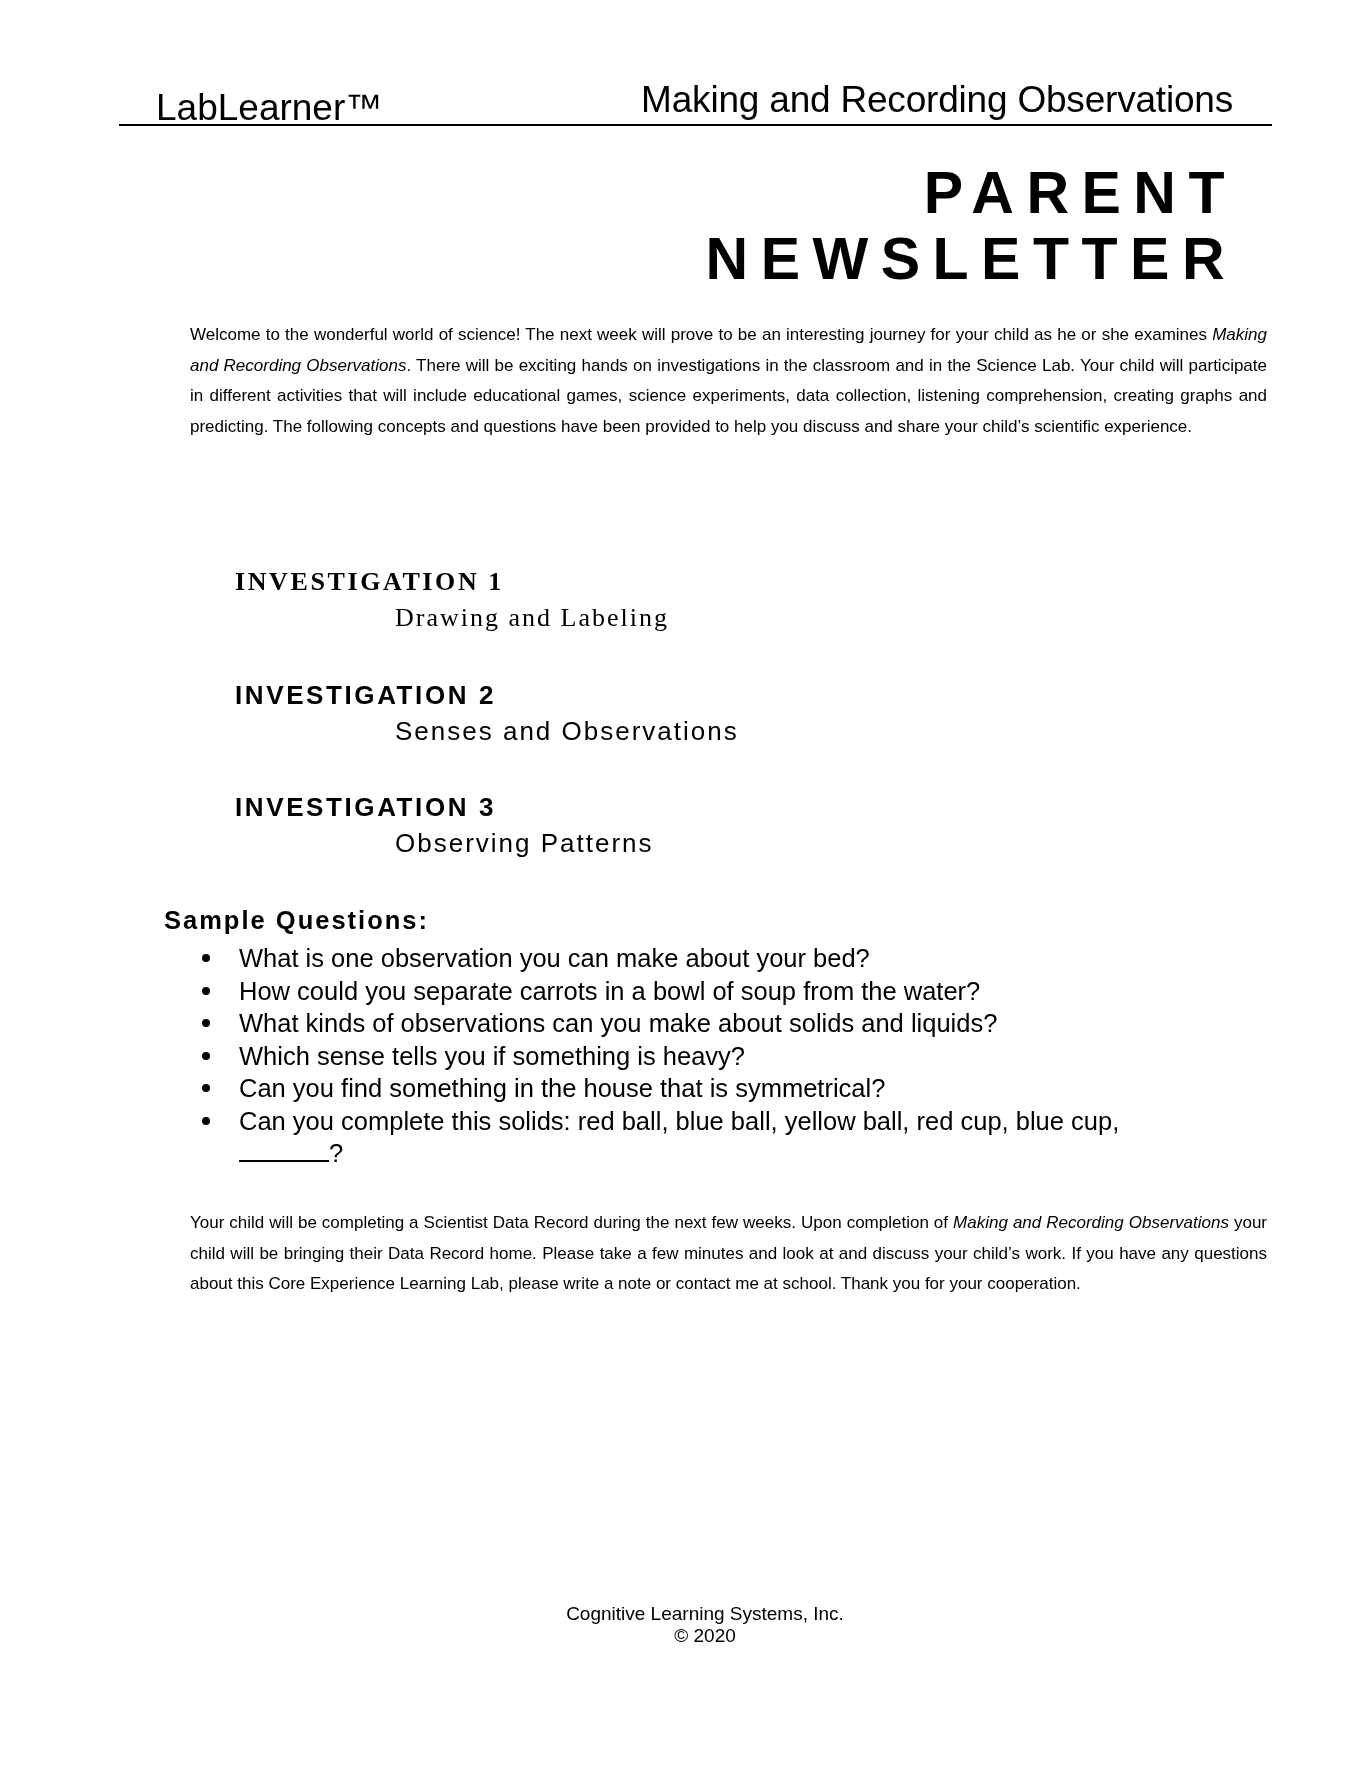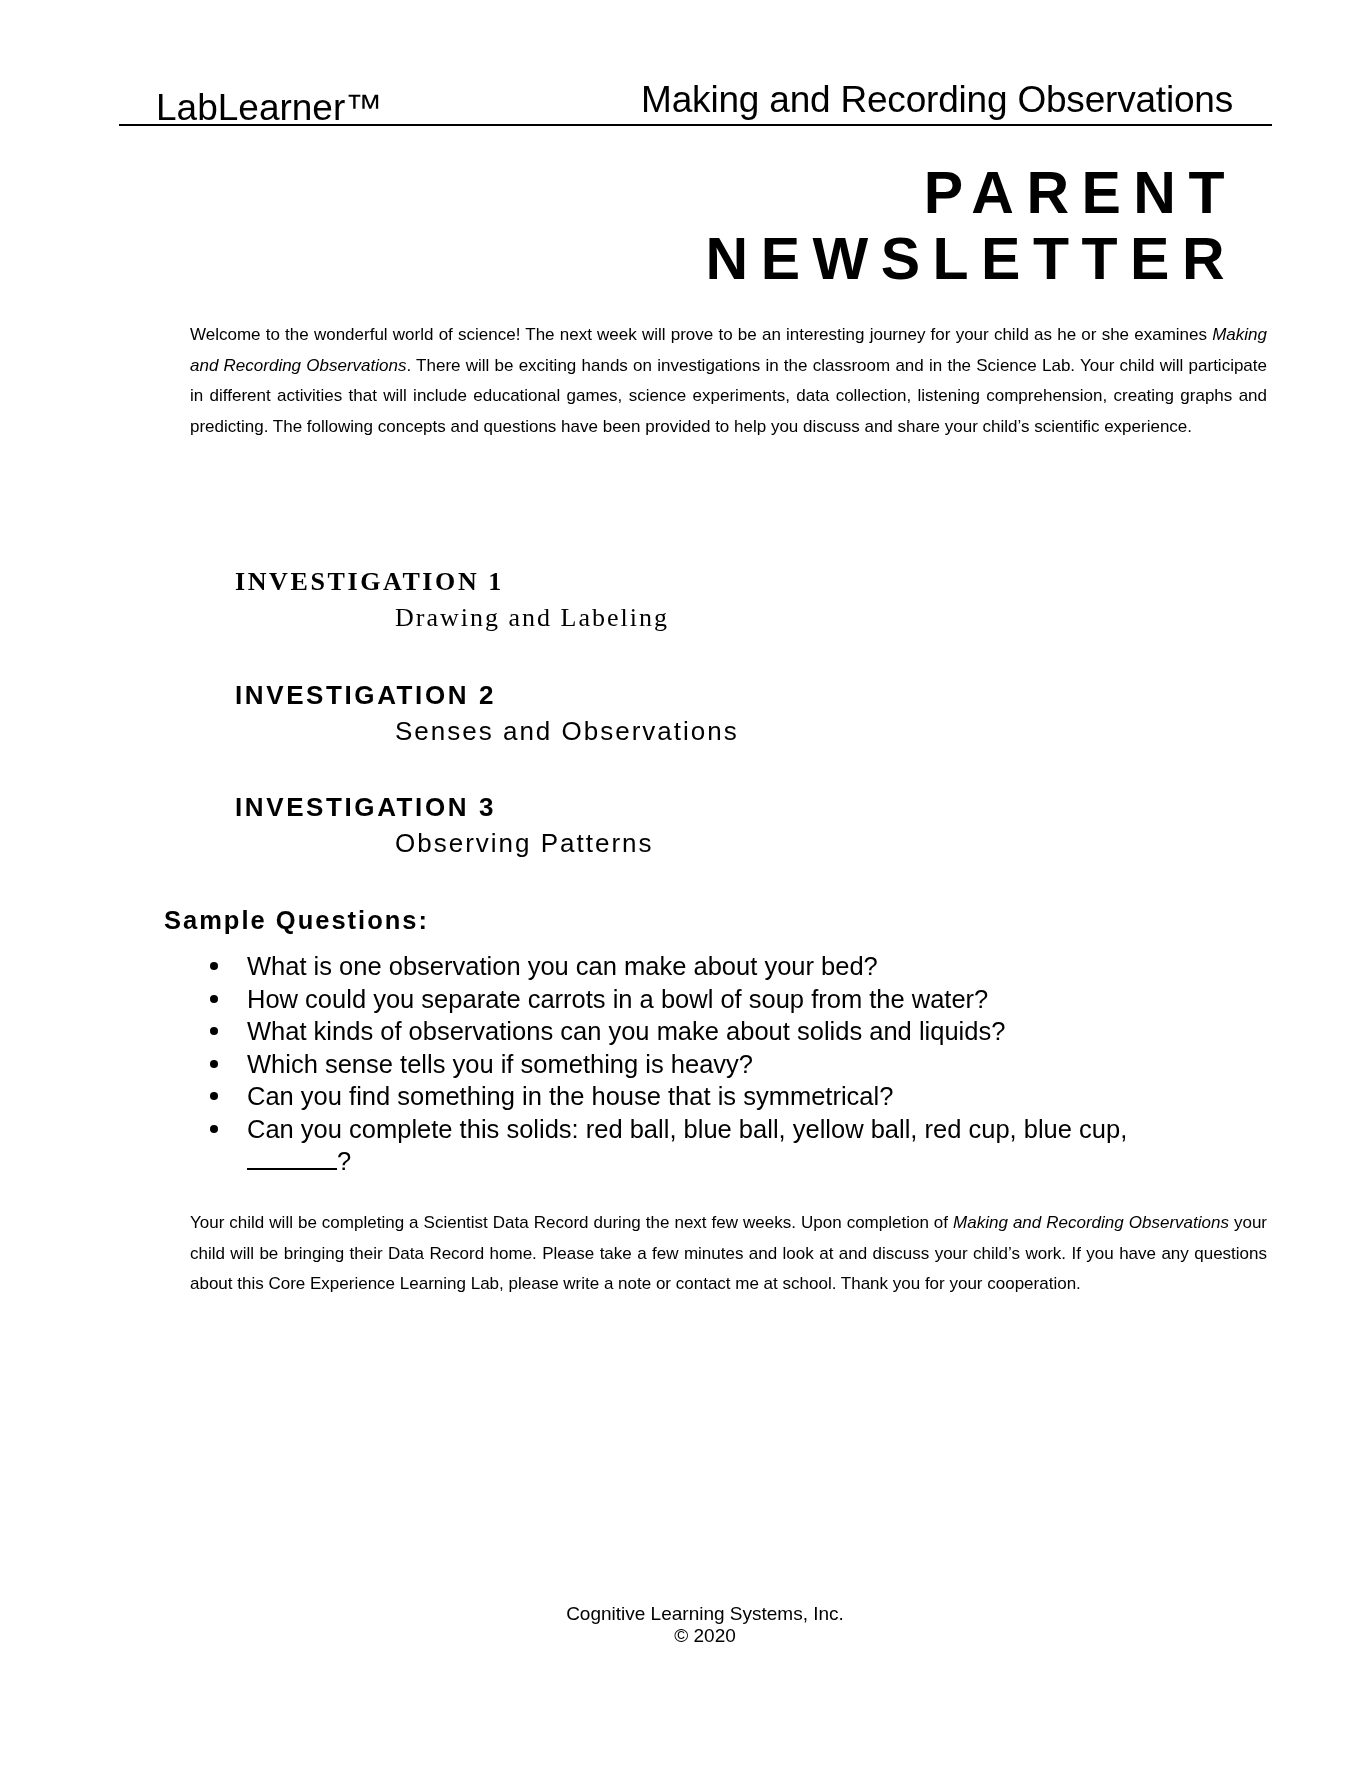--- a/index.html
+++ b/index.html
@@ -26,21 +26,21 @@
     
     .inv { left: 235px; font-size: 26px; line-height: 30px; }
     .inv-title { font-weight: bold; letter-spacing: 2.6px; white-space: nowrap; }
     .inv-sub { margin-left: 160px; margin-top: 6px; letter-spacing: 2px; white-space: nowrap; text-align: center; }
     .inv1 { top: 567px; font-family: Liberation Serif, serif; }
     .inv2 { top: 680px; }
     .inv3 { top: 792px; }
 
     
     .sq-head { left: 156px; top: 905px; font-size: 25.5px; line-height: 30px; font-weight: bold; letter-spacing: 2px; white-space: nowrap; margin-left: 8px; }
-    .sq-list { left: 192px; top: 938px; margin: 12px; padding: 0; list-style: none; font-size: 25.5px; line-height: 32.5px; width: 940px; }
+    .sq-list { left: 192px; top: 938px; margin: 4px; padding: 0; list-style: none; font-size: 25.5px; line-height: 32.5px; width: 940px; }
     .sq-item { position: relative; padding-left: 43px; }
     .sq-bullet { position: absolute; left: 6px; top: 12px; width: 8px; height: 8px; border-radius: 50%; background: #000; }
     .blank { display: inline-block; width: 90px; border-bottom: 2px solid #000; height: 22px; vertical-align: baseline; }
 
     
     .footer { left: 0; width: 1410px; top: 1603px; text-align: center; font-size: 19px; line-height: 22px; }
   </style>
 </head>
 <body>
 

